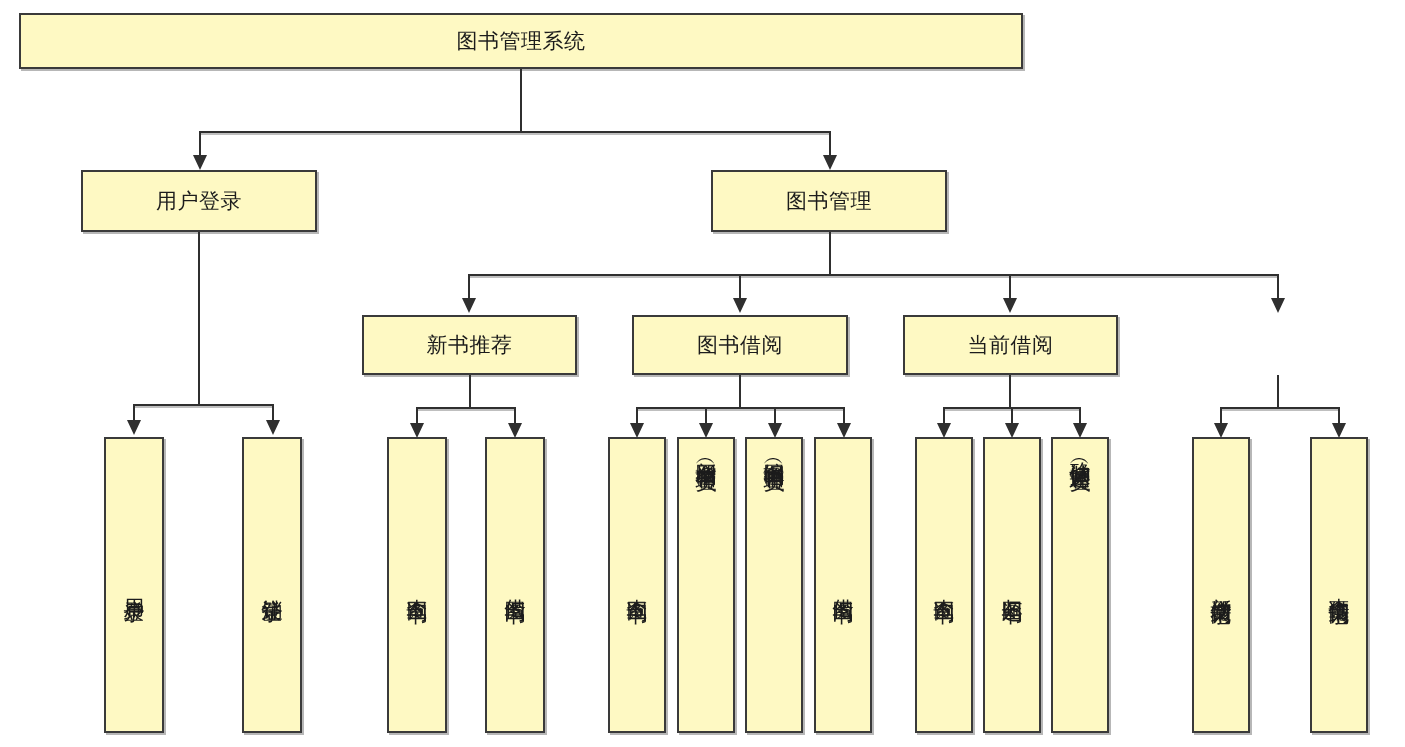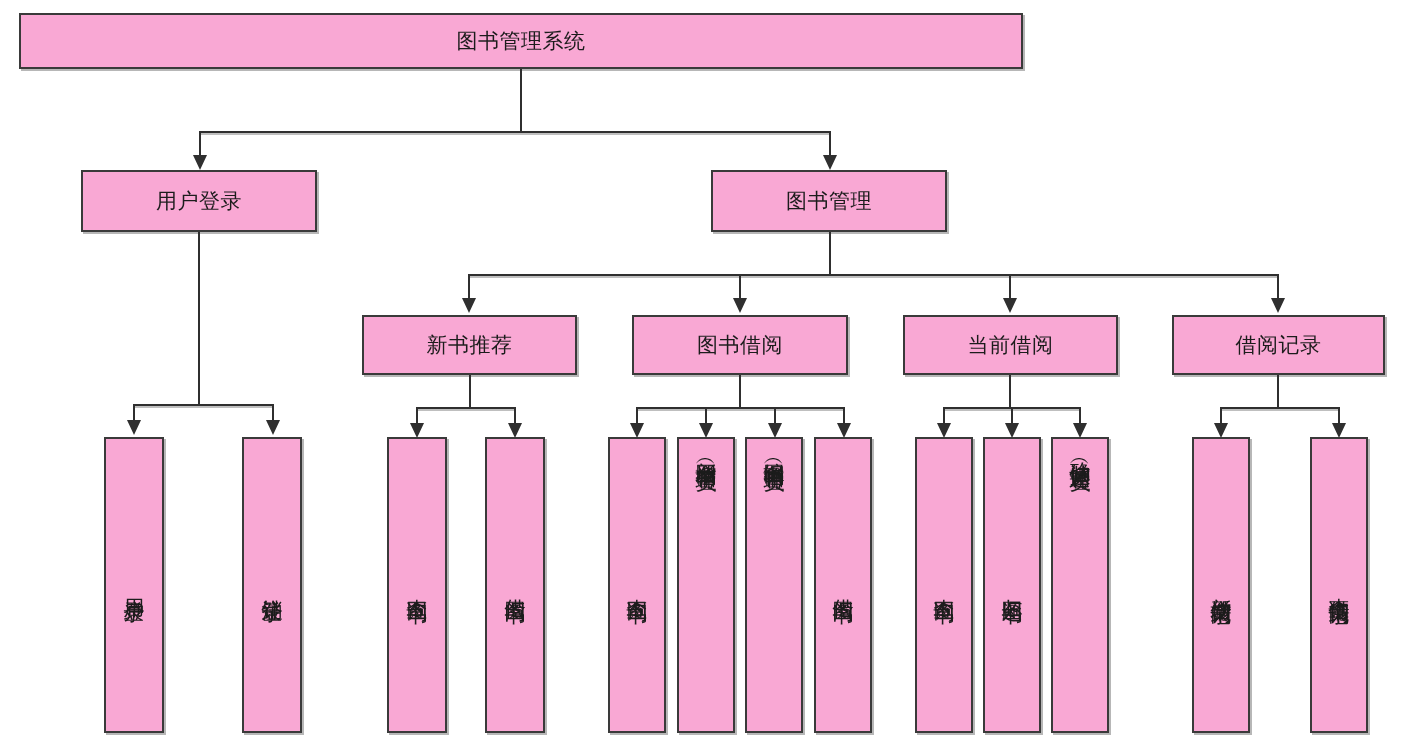--- a/index.html
+++ b/index.html
@@ -15,21 +15,21 @@
     width: 1405px;
     height: 747px;
     background: #ffffff;
     overflow: hidden;
   }
   
   .node {
     position: absolute;
     box-sizing: border-box;
     border: 2px solid #3a3a3a;
-    background: #f9a8d4;
+    background: #fef9c3;
     box-shadow: 2px 2px 0 0 rgba(170,170,170,0.85);
     display: flex;
     align-items: center;
     justify-content: center;
     color: #1a1a1a;
   }
   .node .label {
     font-size: 21px;
     line-height: 1.18;
     letter-spacing: 0.5px;
@@ -98,23 +98,20 @@
       <span class="label">新书推荐</span>
     </div>
     <div class="node" style="left: 711px; top: 170px; width: 236px; height: 62px;">
       <span class="label">图书管理</span>
     </div>
     <div class="node" style="left: 903px; top: 315px; width: 215px; height: 60px;">
       <span class="label">当前借阅</span>
     </div>
     <div class="node" style="left: 632px; top: 315px; width: 216px; height: 60px;">
       <span class="label">图书借阅</span>
-    </div>
-    <div class="node" style="left: 1172px; top: 315px; width: 213px; height: 60px;">
-      <span class="label">借阅记录</span>
     </div>
     <div class="node vertical center" style="left: 104px; top: 437px; width: 60px; height: 296px;">
       <span class="label">用户登录</span>
     </div>
     <div class="node vertical center" style="left: 242px; top: 437px; width: 60px; height: 296px;">
       <span class="label">注销登录</span>
     </div>
     <div class="node vertical center" style="left: 387px; top: 437px; width: 60px; height: 296px;">
       <span class="label">查询图书</span>
     </div>

